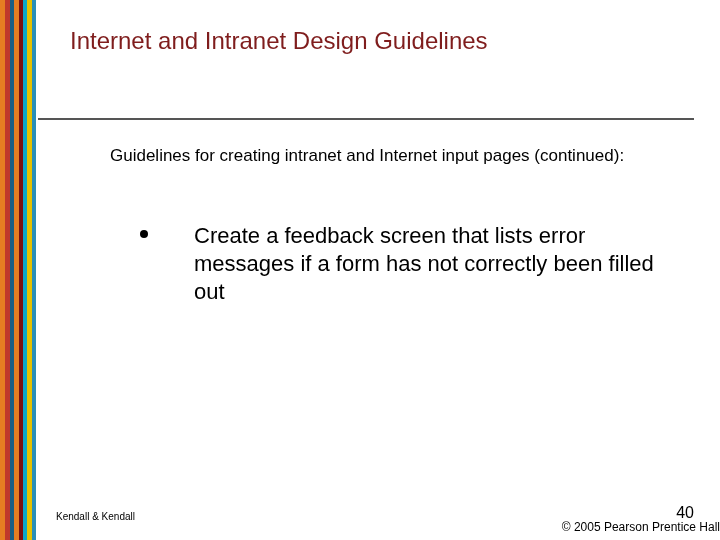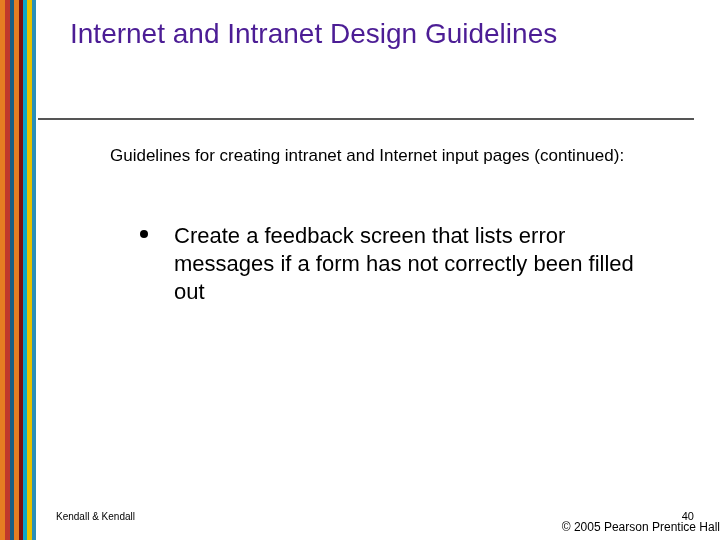--- a/index.html
+++ b/index.html
@@ -28,26 +28,26 @@
   .s2 { width: 5px; background: #c0392b; }
   .s3 { width: 4px; background: #1b5e84; }
   .s4 { width: 5px; background: #e67e22; }
   .s5 { width: 4px; background: #7b1010; }
   .s6 { width: 4px; background: #0aa8c9; }
   .s7 { width: 5px; background: #e6c200; }
   .s8 { width: 4px; background: #2a8fb8; }
 
   .title {
     position: absolute;
-    top: 18px;
+    top: 27px;
     left: 70px;
     right: 40px;
-    font-size: 28px;
+    font-size: 24px;
     line-height: 1.15;
-    color: #4c1d95;
+    color: #7f1d1d;
     font-weight: 400;
   }
   .title-rule {
     position: absolute;
     top: 118px;
     left: 38px;
     right: 26px;
     height: 0;
     border-top: 2px solid #555;
   }
@@ -69,21 +69,21 @@
   .bullet-dot {
     position: absolute;
     top: 8px;
     left: 0;
     width: 8px;
     height: 8px;
     border-radius: 50%;
     background: #000;
   }
   .bullet-text {
-    margin-left: 34px;
+    margin-left: 54px;
     font-size: 22px;
     line-height: 1.28;
     color: #000;
   }
   .footer-left {
     position: absolute;
     bottom: 18px;
     left: 56px;
     font-size: 10px;
     color: #000;
@@ -94,21 +94,21 @@
     left: 0;
     right: 0;
     text-align: right;
     font-size: 12px;
     color: #000;
   }
   .footer-right {
     position: absolute;
     bottom: 18px;
     right: 26px;
-    font-size: 11px;
+    font-size: 16px;
     color: #000;
   }
 </style>
 </head>
 <body>
 
 <div class="stripe-band">
   <div class="stripe s1"></div>
   <div class="stripe s2"></div>
   <div class="stripe s3"></div>

